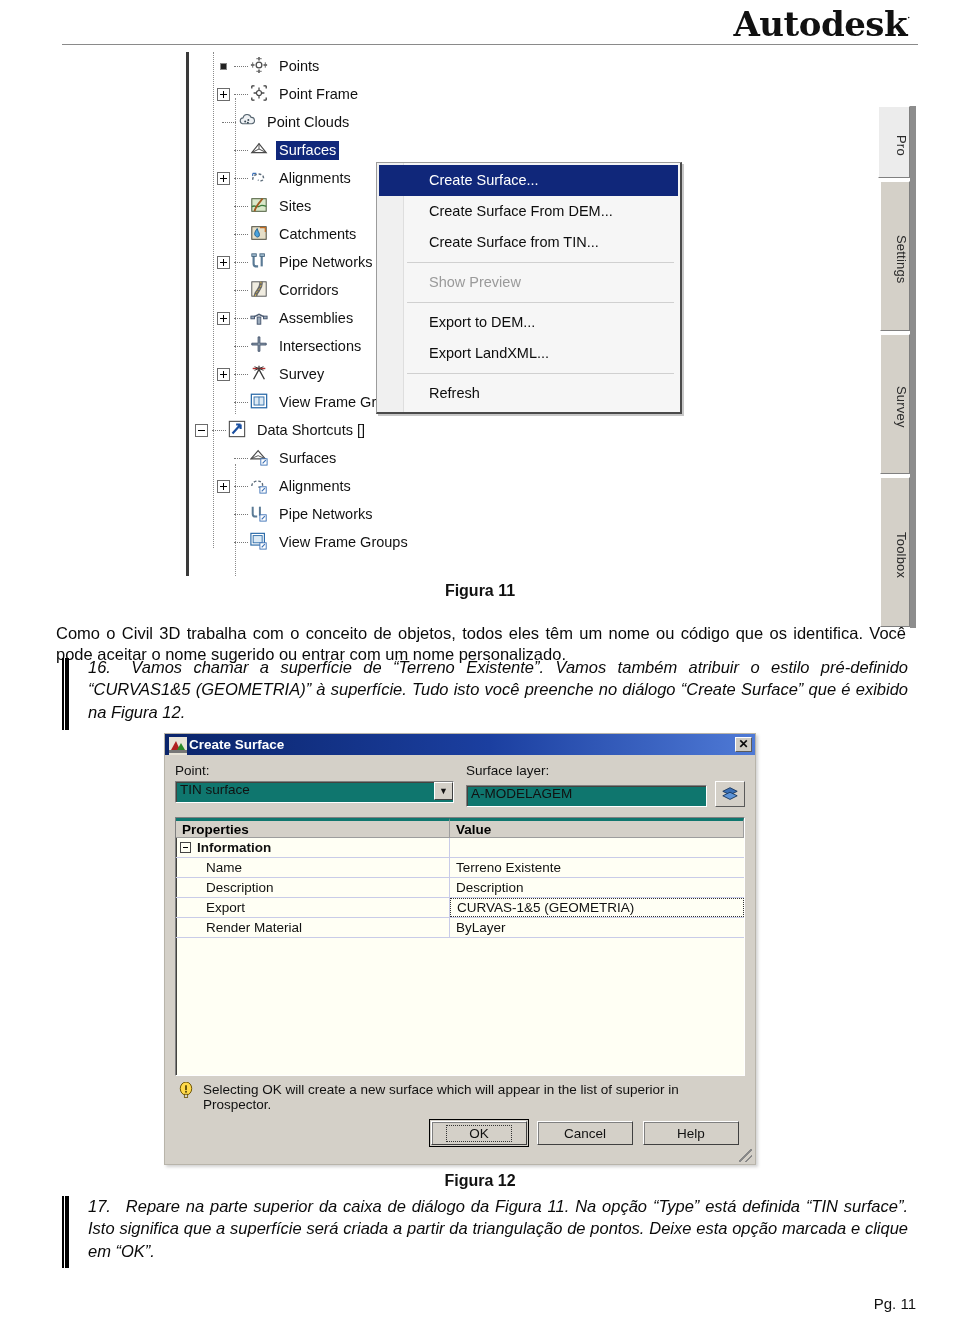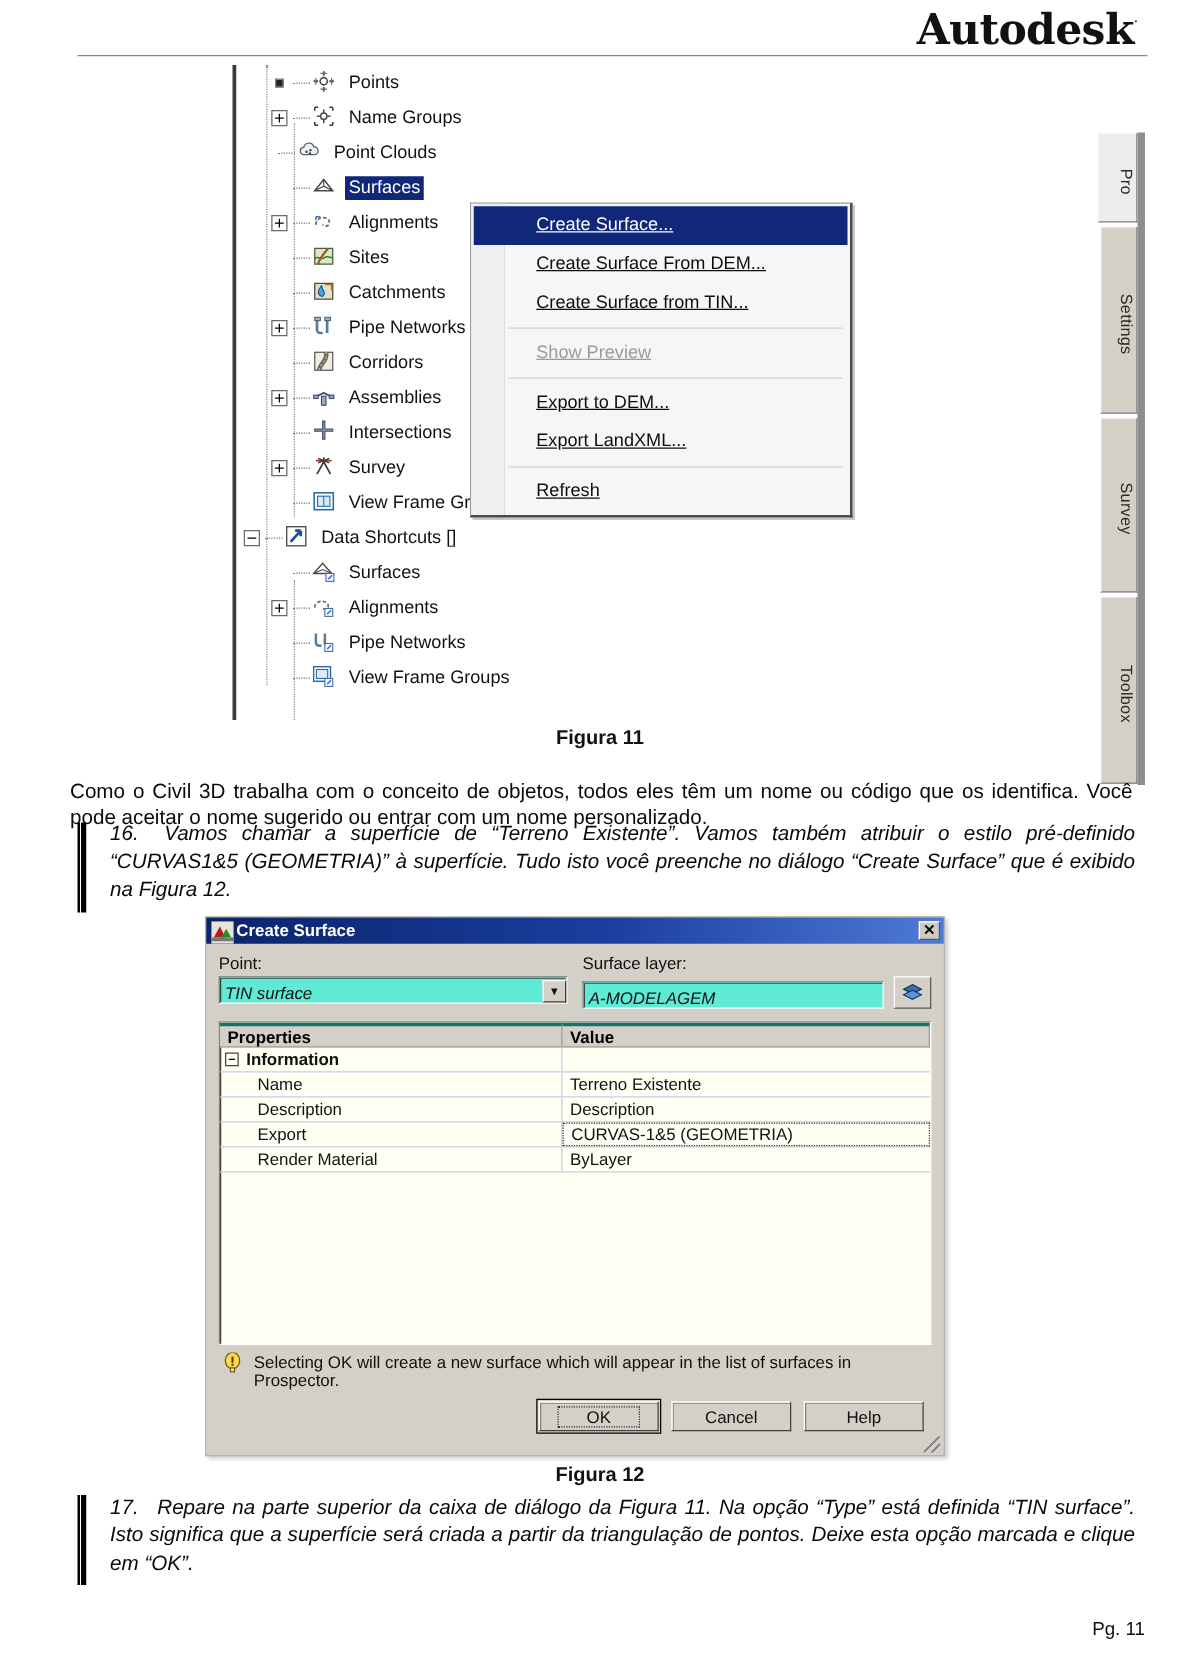--- a/index.html
+++ b/index.html
@@ -162,21 +162,20 @@
   }
   .menu-item {
     position: relative;
     height: 31px;
     line-height: 31px;
     padding-left: 52px;
     font-size: 14.5px;
     color: #0d0d0d;
     white-space: nowrap;
     z-index: 2;
-    text-decoration: underline;
   }
   .menu-item.highlight {
     background: #10277a;
     color: #ffffff;
     margin: 0 2px;
     padding-left: 50px;
   }
   .menu-item.disabled { color: #9a9a9a; }
   .menu-sep {
     height: 1px;
@@ -290,31 +289,30 @@
   #dlg-body { padding: 8px 10px 0 10px; }
   .field-row { display: flex; gap: 12px; }
   .field-col { flex: 1; }
   .field-label {
     font-size: 13.5px;
     color: #111;
     margin-bottom: 3px;
   }
   .win-input {
     height: 22px;
-    background: #5eead4;
+    background: #0f766e;
     border: 1px solid #808080;
     border-right-color: #ffffff;
     border-bottom-color: #ffffff;
     box-shadow: inset 1px 1px 0 #43433f;
     display: flex;
-    align-items: flex-end;
+    align-items: flex-start;
     font-size: 13.5px;
     padding: 0 4px;
     color: #111;
-    font-style: italic;
   }
   .win-input.combo { padding-right: 0; }
   .combo-arrow {
     width: 19px; height: 18px;
     margin-left: auto;
     background: #d4d0c8;
     border: 1px solid #fff;
     border-right-color: #404040;
     border-bottom-color: #404040;
     display: flex; align-items: center; justify-content: center;
@@ -477,21 +475,21 @@
         <div class="tree-row indent-1" style="padding-left: 24px;">
           <span class="expander plus"></span>
           <span class="dots"></span>
           <span class="ico">
             <svg class="ic" viewBox="0 0 20 20" width="18" height="18">
               <path d="M2 2h3M2 2v3M18 2h-3M18 2v3M2 18h3M2 18v-3M18 18h-3M18 18v-3" stroke="#3a3a3a" stroke-width="1.4"></path>
               <circle cx="10" cy="10" r="2.8" fill="none" stroke="#4a4a4a" stroke-width="1.3"></circle>
               <path d="M10 4v3M10 13v3M4 10h3M13 10h3" stroke="#4a4a4a" stroke-width="1.4"></path>
             </svg>
           </span>
-          <span class="label">Name Groups</span>
+          <span class="label">Point Frame</span>
         </div>
         <div class="tree-row indent-1" style="padding-left: 12px;">
           <span class="expander none"></span>
           <span class="dots"></span>
           <span class="ico">
             <svg class="ic" viewBox="0 0 20 20" width="18" height="18">
               <path d="M5 13a3.3 3.3 0 0 1 .6-6.5A4.6 4.6 0 0 1 14.5 6a3.5 3.5 0 0 1 .6 7z" fill="#eef1f4" stroke="#55646f" stroke-width="1.2"></path>
               <circle cx="8" cy="10.5" r="1.1" fill="#3a4a55"></circle>
               <circle cx="11.5" cy="9" r="1.1" fill="#3a4a55"></circle>
               <circle cx="11" cy="12" r="1.1" fill="#3a4a55"></circle>
@@ -799,21 +797,21 @@
 
     <div id="dlg-hint">
       <span style="flex:0 0 auto;">
         <svg class="ic" viewBox="0 0 18 22" width="16" height="20">
           <ellipse cx="9" cy="8" rx="7" ry="8" fill="#ffd94a" stroke="#6b5300" stroke-width="1.2"></ellipse>
           <rect x="7" y="15" width="4" height="4" fill="#d8d4ca" stroke="#6b5300" stroke-width="1"></rect>
           <rect x="8" y="4" width="2" height="6" fill="#4a3a00"></rect>
           <rect x="8" y="11" width="2" height="2" fill="#4a3a00"></rect>
         </svg>
       </span>
-      <span>Selecting OK will create a new surface which will appear in the list of surfaces in Prospector.</span>
+      <span>Selecting OK will create a new surface which will appear in the list of superior in Prospector.</span>
     </div>
 
     <div id="dlg-buttons">
         <div class="win-btn default">
           <span>OK</span>
         </div>
         <div class="win-btn">Cancel</div>
         <div class="win-btn">Help</div>
       </div>
   </div>

